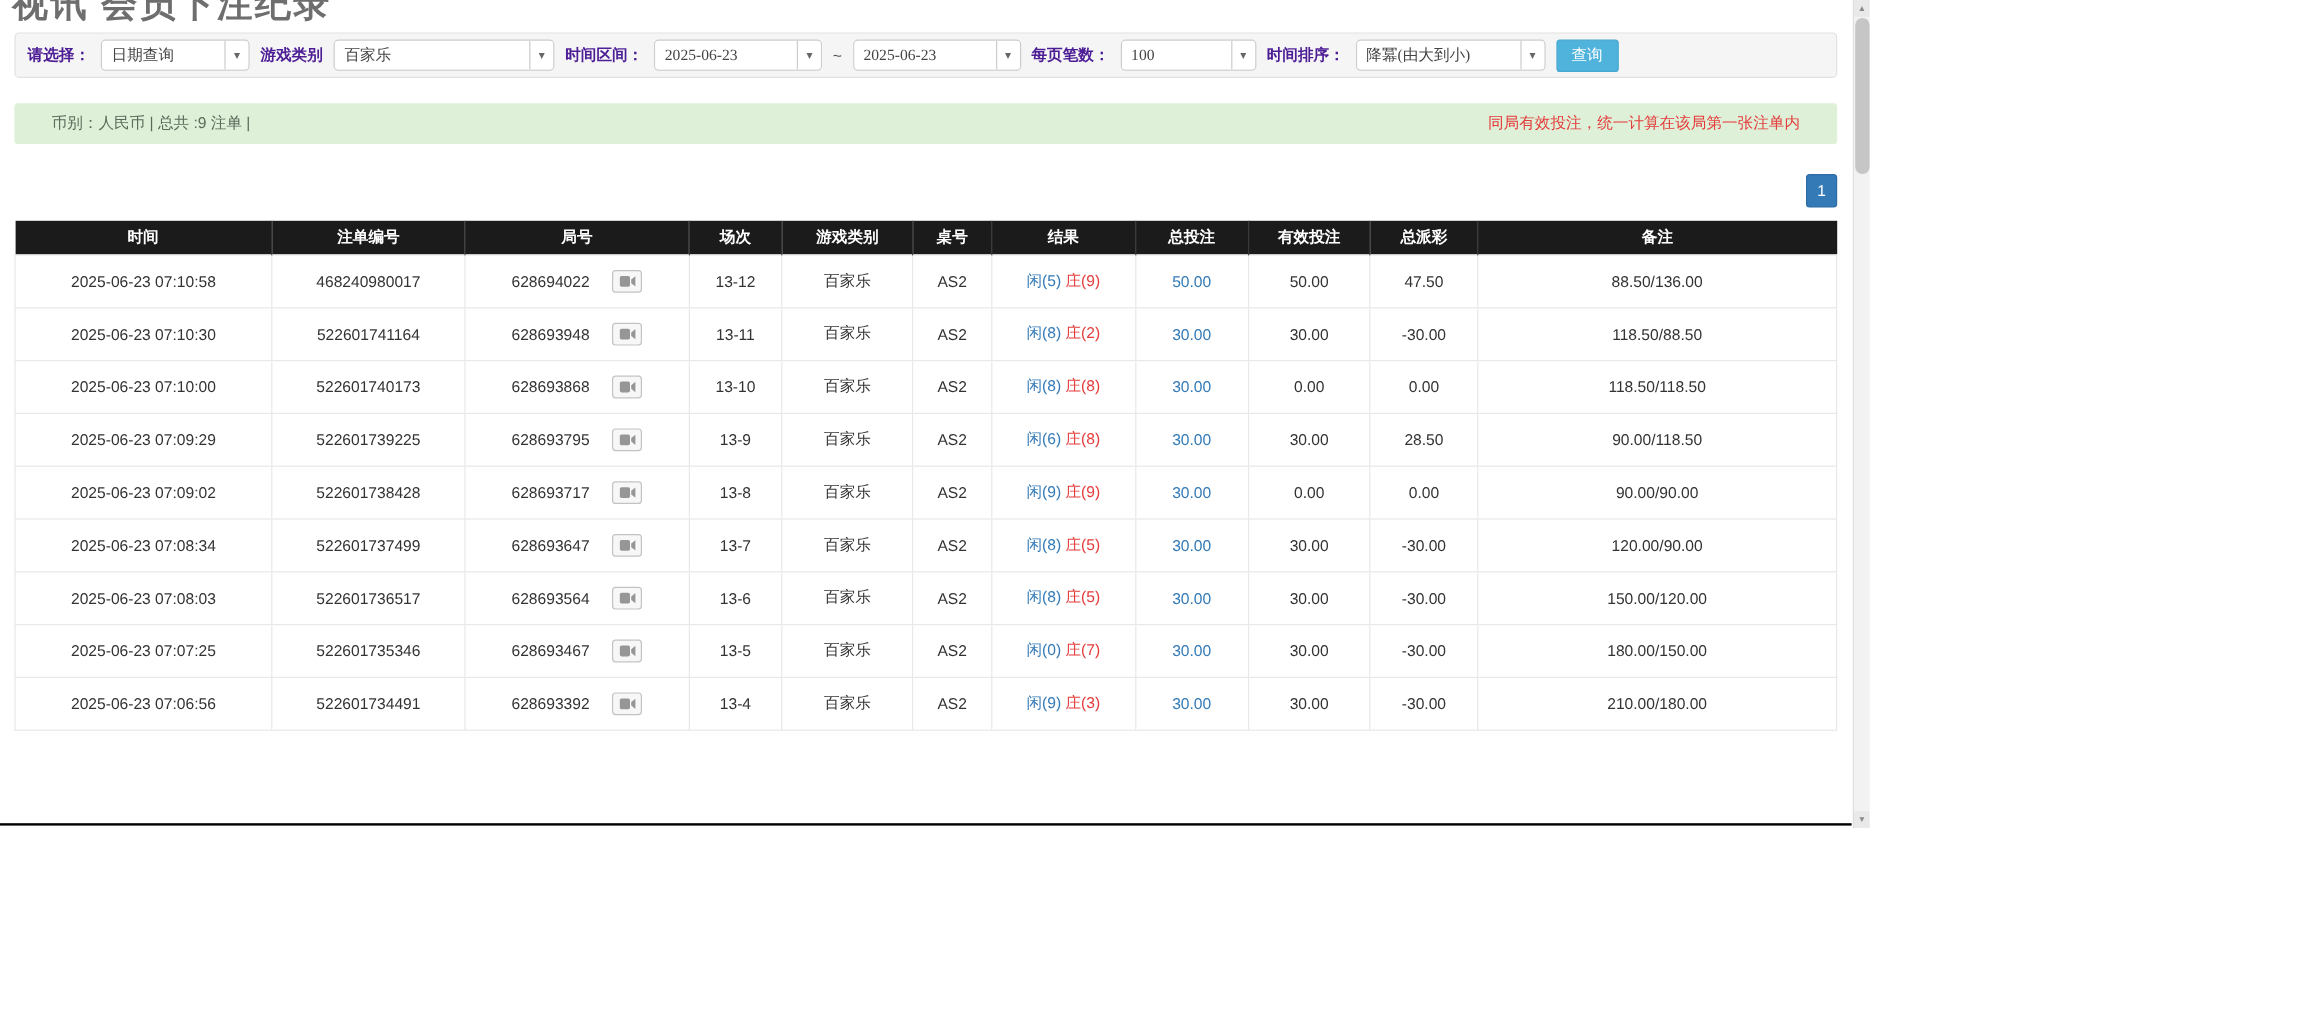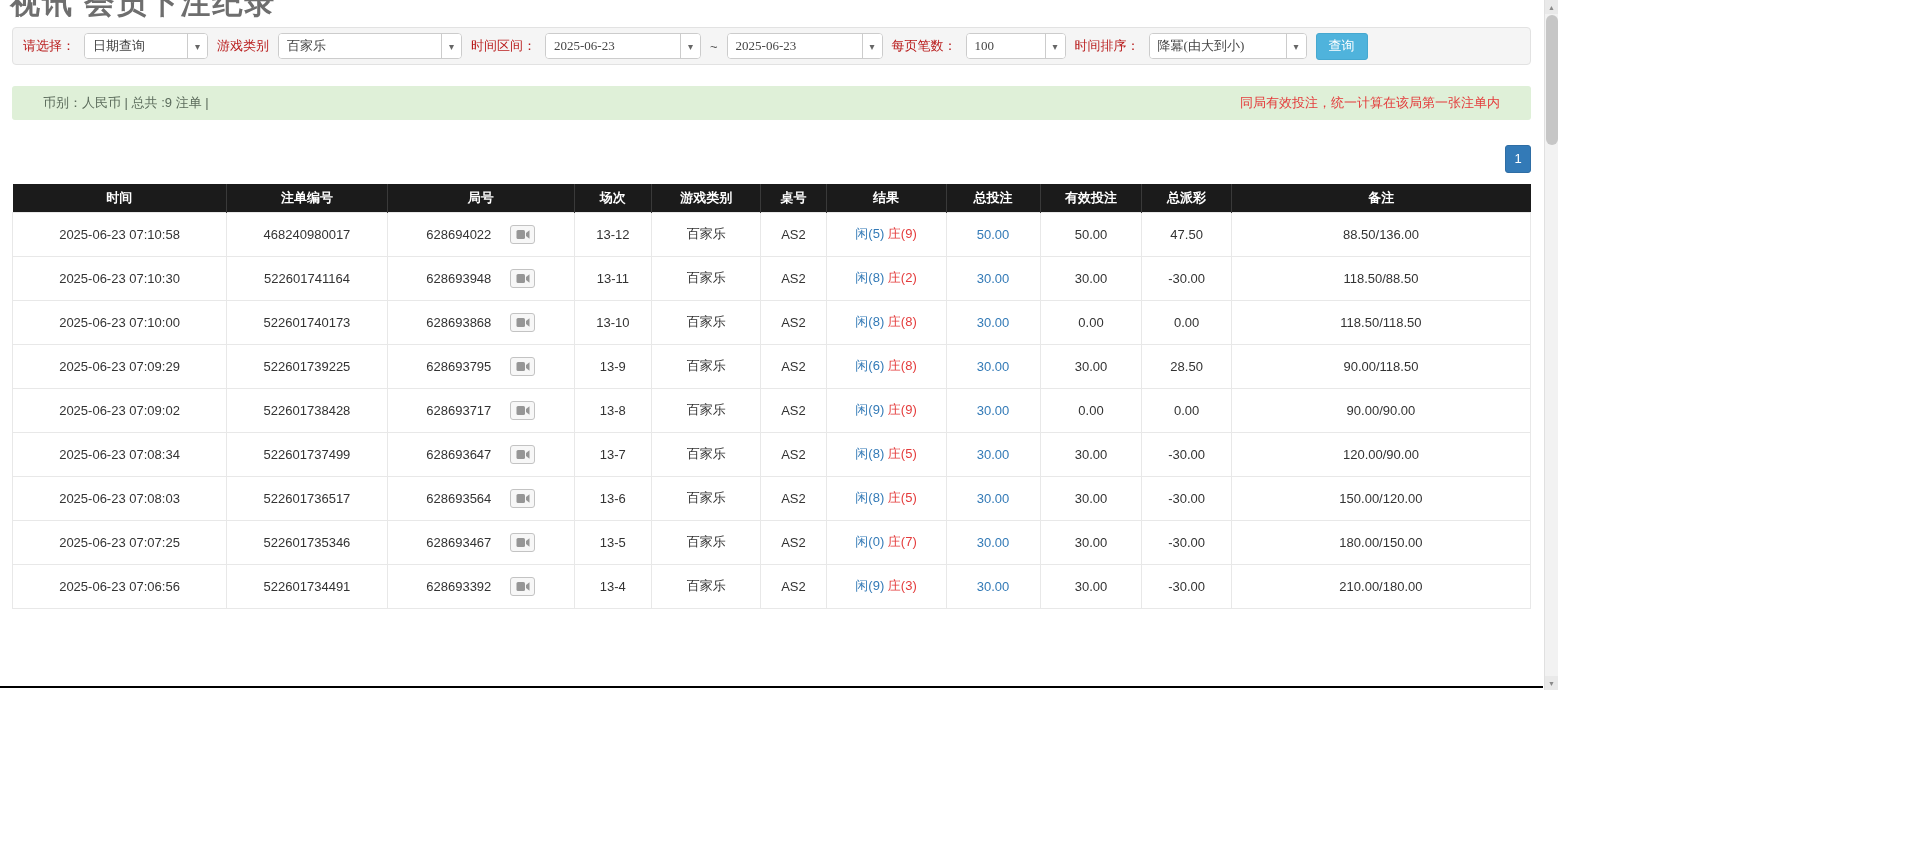--- a/index.html
+++ b/index.html
@@ -6,31 +6,31 @@
   html,body{width:1919px;height:842px;background:#fff;overflow:hidden}
   body{position:relative;font-family:"Liberation Sans","DejaVu Sans",sans-serif;color:#333}
 
   .page-title{position:absolute;top:-17px;left:10px;font-size:30px;font-weight:bold;
     color:#6e6e6e;letter-spacing:2px;white-space:nowrap}
 
   
   .filter-bar{position:absolute;left:12px;top:27px;width:1519px;height:38px;background:#f5f5f5;
     border:1px solid #e2e2e2;border-radius:4px;display:flex;align-items:center;padding:0 10px;
     gap:9px;font-size:13px}
-  .flabel{color:#b91c1c;font-weight:normal;white-space:nowrap}
+  .flabel{color:#4c1d95;font-weight:bold;white-space:nowrap}
   .combo{display:flex;align-items:stretch;height:26px;background:#fff;border:1px solid #ccc;
     border-radius:4px;overflow:hidden;flex:none}
   .combo-input{border:none;outline:none;padding:0 8px;font-size:13px;color:#444;flex:1;min-width:0;
     background:#fff;font-family:Liberation Serif, serif;cursor:default}
   .combo-caret{width:20px;display:flex;align-items:center;justify-content:center;
     border-left:1px solid #ccc;color:#666;font-size:10px;background:#fff;cursor:pointer}
   .w-query{width:124px}
   .w-game{width:184px}
-  .w-date{width:156px}
-  .w-size{width:100px}
+  .w-date{width:140px}
+  .w-size{width:113px}
   .w-sort{width:158px}
   .tilde{color:#555}
   .search-btn{height:27px;padding:0 12px;background:#4fb3dc;border:1px solid #46a8d0;
     border-radius:3px;color:#fff;font-size:13px;cursor:pointer;font-family:inherit}
 
   
   .summary-bar{position:absolute;left:12px;top:86px;width:1519px;height:34px;background:#dff0d8;
     border-radius:3px;display:flex;align-items:center;justify-content:space-between;
     padding:0 31px;font-size:13px}
   .summary-left{color:#5b6b5b}

